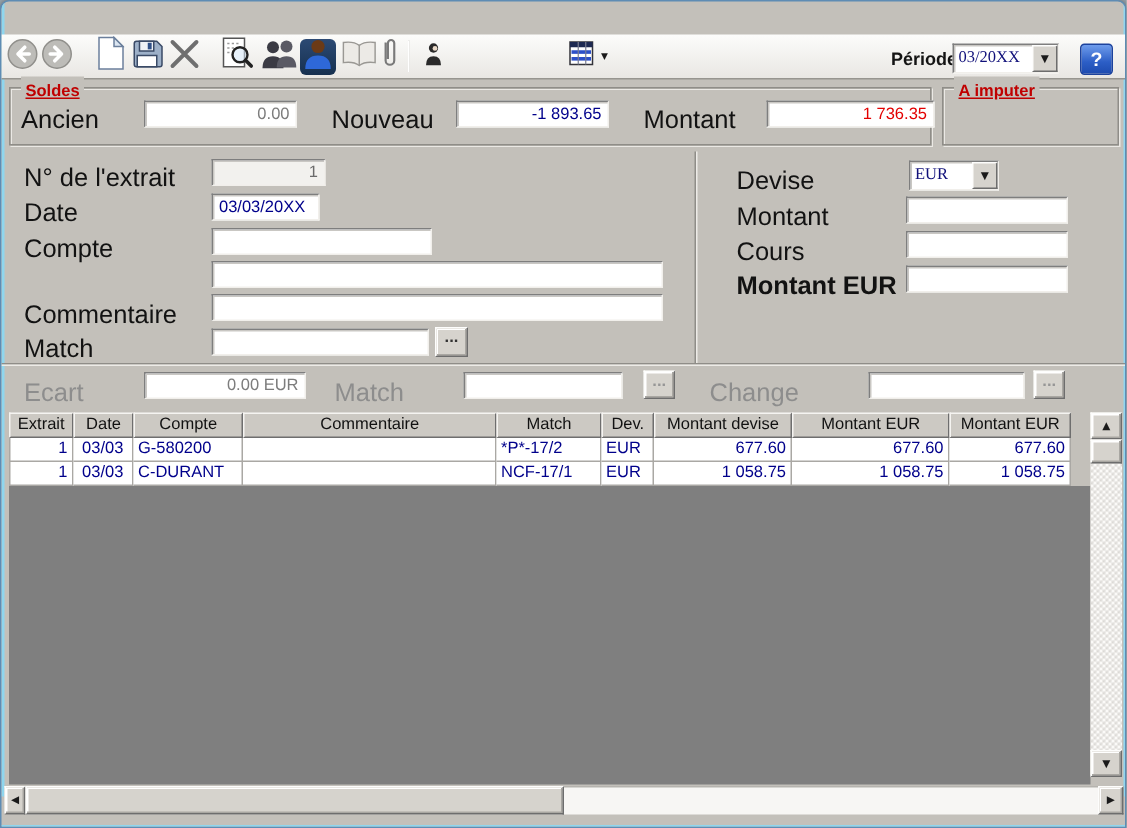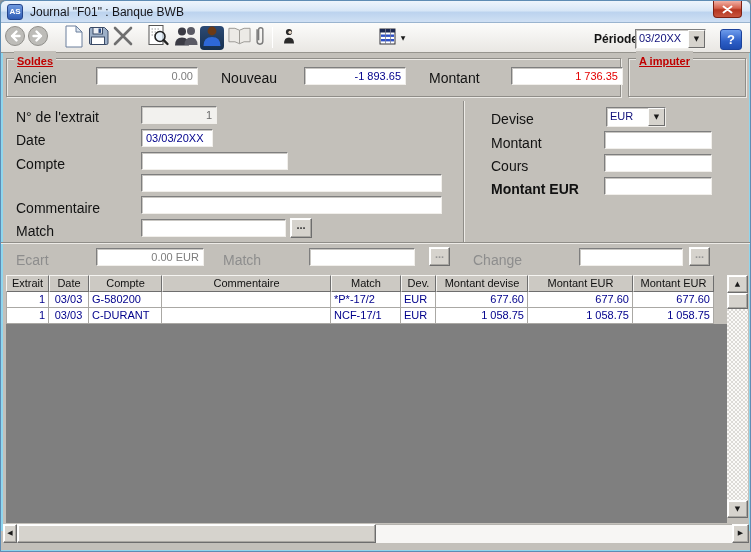--- a/index.html
+++ b/index.html
@@ -42,21 +42,21 @@
   .tb-sep { position:absolute; top:4px; width:1px; height:21px; background:#b9b7b1; border-right:1px solid #fff; }
   .user-sel { background:linear-gradient(#2c4a74,#16304f); border-radius:4px; }
   .tbl-arrow-btn { position:absolute; top:5px; width:12px; height:20px; display:flex; align-items:center; justify-content:center; }
   .periode-label { position:absolute; left:593px; top:9px; font-size:12px; font-weight:bold; color:#141414; }
   .help-btn {
     position:absolute; left:719px; top:6px; width:22px; height:21px;
     background:linear-gradient(#6e9cec,#2c5ec6 60%,#1e4cb0); border:1px solid #1c429c; border-radius:3px;
     color:#fff; font-size:13px; font-weight:bold; text-align:center; line-height:19px;
   }
   
-  .lbl { position:absolute; font-size:14px; color:#121212; white-space:nowrap; }
+  .lbl { position:absolute; font-size:17px; color:#121212; white-space:nowrap; }
   .lbl.dim { color:#8d8d8d; }
   .lbl.b { font-weight:bold; }
   .fld {
     position:absolute; height:18px; background:#ffffff;
     border:1px solid; border-color:#7e7e7e #f1efeb #f1efeb #7e7e7e;
     box-shadow:inset 1px 1px 0 #c9c7c3;
     font-size:11px; line-height:15px; padding:1px 4px; color:#10107a; white-space:nowrap; overflow:hidden;
   }
   .fld.num { text-align:right; }
   .fld.gray { color:#7d7d7d; }
@@ -70,21 +70,21 @@
     font-size:11px; font-weight:bold; line-height:13px; color:#333;
   }
   .btn3d.disabled { color:#969696; }
   .groupbox { position:absolute; border:1px solid #8f8d88; box-shadow:inset 1px 1px 0 #ebe9e5, 1px 1px 0 #ebe9e5; }
   .gb-legend {
     position:absolute; top:-8px; left:7px; background:#c3c0ba; padding:4px 3px;
     font-size:11px; font-weight:bold; color:#c00000; text-decoration:underline;text-align:center;
   }
   .etch-h { position:absolute; height:0; border-top:1px solid #8f8d88; border-bottom:1px solid #edebe7; }
   .etch-v { position:absolute; width:0; border-left:1px solid #8f8d88; border-right:1px solid #edebe7; }
-  .combo { position:absolute; height:20px; display:flex; background:#fff; border:1px solid; border-color:#7e7e7e #f1efeb #f1efeb #7e7e7e; box-shadow:inset 1px 1px 0 #c9c7c3; }
+  .combo { position:absolute; height:20px; display:flex; background:#fff; border:1px solid; border-color:#7e7e7e #f1efeb #f1efeb #7e7e7e; box-shadow:inset 1px 1px 0 #c9c7c3;font-family:Liberation Serif, serif; }
   .combo-text { flex:1; font-size:11px; line-height:17px; padding:0 3px; color:#10107a; }
   .combo-btn { width:17px; background:#d6d3cd; border:1px solid; border-color:#fdfdfc #6d6d6d #6d6d6d #fdfdfc; display:flex; align-items:center; justify-content:center; }
   .arr { font-family:"DejaVu Sans", sans-serif; font-size:7px; color:#1a1a1a; line-height:1; }
   .arr.down::before { content:"▼"; }
   .arr.up::before { content:"▲"; }
   .arr.left::before { content:"◀"; }
   .arr.right::before { content:"▶"; }
 
   
   .grid { position:absolute; left:5px; top:274px; width:721px; }
@@ -113,31 +113,20 @@
   .hsb-track { position:absolute; left:16px; top:523px; width:715px; height:19px; background:#f7f6f4; border-top:1px solid #b5b3ae; }
 </style>
 </head>
 <body>
 
 <div class="window">
   <div class="edge e-left"></div>
   <div class="edge e-right"></div>
   <div class="edge e-bottom"></div>
 
-  <div class="titlebar">
-    <div class="app-icon">AS</div>
-    <div class="win-title">Journal "F01" : Banque BWB</div>
-    <div class="close-btn">
-      <span>
-        <svg width="11" height="9" viewBox="0 0 11 9">
-            <path d="M1.5 1.5 L9.5 7.5 M9.5 1.5 L1.5 7.5" stroke="#fff" stroke-width="1.9" stroke-linecap="round"></path>
-          </svg>
-      </span>
-    </div>
-  </div>
 
   <div class="toolbar">
     <div class="tb-icon" style="left:2px">
       <span><svg width="22" height="22" viewBox="0 0 22 22">
             <circle cx="11" cy="11" r="9.5" fill="#bdbcb8" stroke="#908f8b"></circle>
             <path d="M12.5 6.5 L8 11 L12.5 15.5 M8 11 H15.5" stroke="#fff" stroke-width="2.4" fill="none" stroke-linecap="round" stroke-linejoin="round"></path>
           </svg></span>
     </div>
     <div class="tb-icon" style="left:25px">
       <span><svg width="22" height="22" viewBox="0 0 22 22">

